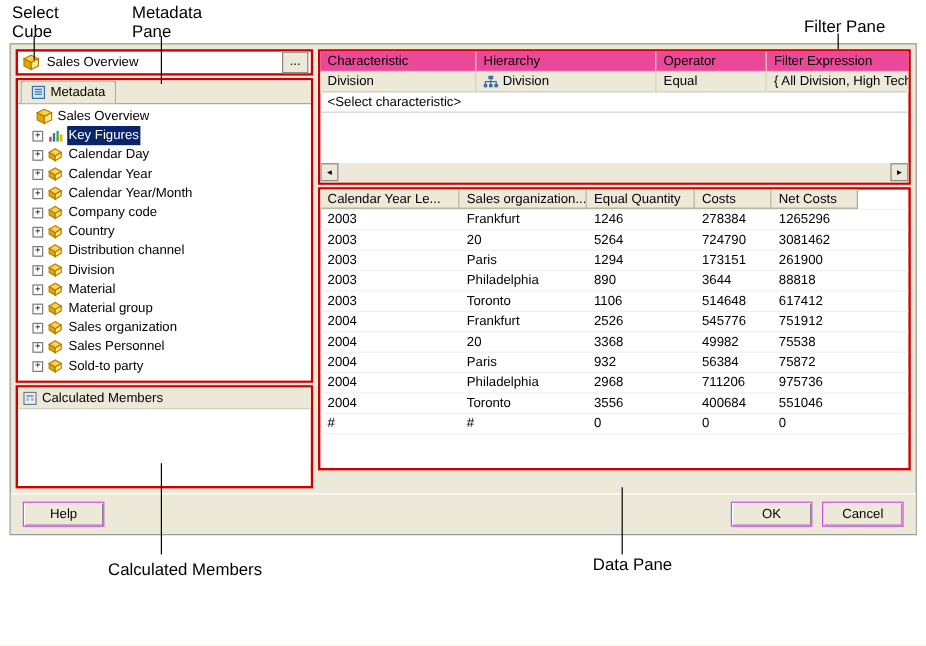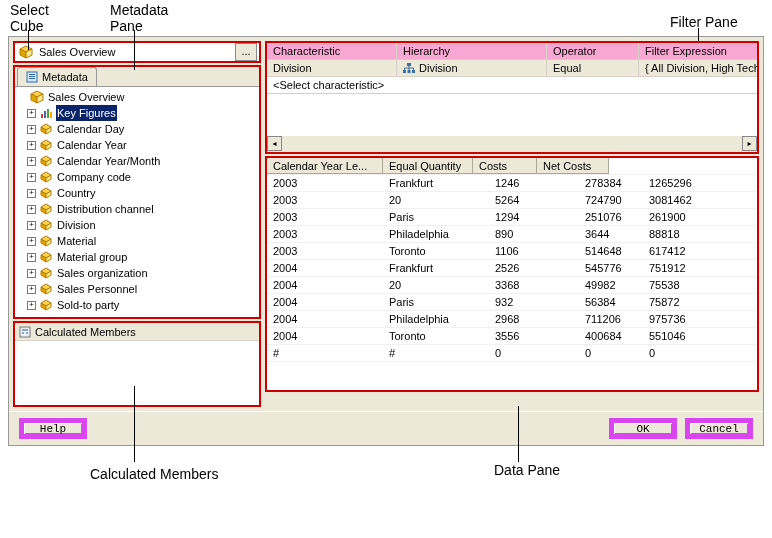--- a/index.html
+++ b/index.html
@@ -52,45 +52,44 @@
   .exp-blank { width: 13px; display:inline-block; }
   .ticon { width: 14px; height: 14px; margin-right: 3px; flex-shrink:0; }
   .tree-label { display:inline-block; padding: 0 1px; }
   .sel { background: #0a246a; color: #fff; }
 
   .calc-pane { background:#fff; height: 86px; }
   .calc-hdr { display:flex; align-items:center; height: 18px; border-bottom:1px solid #d4d0c8; background:#ece9d8; padding-left:4px; gap:4px; }
 
   .filter-grid { background:#fff; position:relative; }
   .f-row { display:flex; height:17px; align-items:center; border-bottom:1px solid #d4d0c8; }
-  .f-hdr { background:#f9a8d4; font-weight:normal; }
+  .f-hdr { background:#ec4899; font-weight:normal; }
   .f-cell { border-right:1px solid #d4d0c8; padding: 0 6px; height:100%; display:flex; align-items:center; overflow:hidden; white-space:nowrap; }
   .f-c1 { width: 130px; }
   .f-c2 { width: 150px; }
   .f-c3 { width: 92px; }
   .f-c4 { flex: 1; border-right:none; }
   .filter-scroll { height: 16px; background:#ece9d8; display:flex; justify-content:space-between; }
   .sb-btn { width: 15px; height: 15px; border: 1px solid #888; background:#ece9d8; display:flex;align-items:center;justify-content:center; font-size:8px; }
 
   .data-grid { background:#fff; position:relative; min-height: 236px; }
   .d-row { display:flex; height:17px; border-bottom:1px solid #f0f0f0; }
   .d-hdr .d-cell { background:#ece9d8; border-right:1px solid #aca899; border-bottom:1px solid #aca899; }
   .d-cell { padding: 0 6px; display:flex; align-items:center; overflow:hidden; white-space:nowrap; }
   .dc0 { width: 116px; }
   .dc1 { width: 106px; }
   .dc2 { width: 90px; }
   .dc3 { width: 64px; }
   .dc4 { width: 72px; }
 
   .btn-bar { display:flex; padding: 6px 10px; background:#ece9d8; border-top:1px solid #fff; }
   .btn {
-    min-width: 68px; height: 21px; border: 5px solid #d946ef; background:#ece9d8;
+    min-width: 68px; height: 21px; border: 1px solid #d946ef; background:#ece9d8;
     display:inline-flex; align-items:center; justify-content:center;
     box-shadow: inset 1px 1px 0 #fff, inset -1px -1px 0 #888;
-    font-family: Liberation Mono, monospace;
   }
   .btn + .btn { margin-left: 8px; }
 
   .bottom-anno { position: relative; height: 36px; }
 
   svg { display:block; }
 </style>
 </head>
 <body>
 
@@ -343,20 +342,21 @@
           <div style="height:42px;"></div>
           <div class="filter-scroll">
             <span class="sb-btn">◂</span>
             <span class="sb-btn">▸</span>
           </div>
         </div>
 
         <div class="pane data-grid" id="data-grid">
             <div class="d-row d-hdr">
               <div class="d-cell dc0">Calendar Year Le...</div>
+              <div class="d-cell dc1">Sales organization...</div>
               <div class="d-cell dc2">Equal Quantity</div>
               <div class="d-cell dc3">Costs</div>
               <div class="d-cell dc4">Net Costs</div>
             </div>
             <div class="d-row">
               <div class="d-cell dc0">2003</div>
               <div class="d-cell dc1">Frankfurt</div>
               <div class="d-cell dc2">1246</div>
               <div class="d-cell dc3">278384</div>
               <div class="d-cell dc4">1265296</div>
@@ -365,21 +365,21 @@
               <div class="d-cell dc0">2003</div>
               <div class="d-cell dc1">20</div>
               <div class="d-cell dc2">5264</div>
               <div class="d-cell dc3">724790</div>
               <div class="d-cell dc4">3081462</div>
             </div>
             <div class="d-row">
               <div class="d-cell dc0">2003</div>
               <div class="d-cell dc1">Paris</div>
               <div class="d-cell dc2">1294</div>
-              <div class="d-cell dc3">251076</div>
+              <div class="d-cell dc3">173151</div>
               <div class="d-cell dc4">261900</div>
             </div>
             <div class="d-row">
               <div class="d-cell dc0">2003</div>
               <div class="d-cell dc1">Philadelphia</div>
               <div class="d-cell dc2">890</div>
               <div class="d-cell dc3">3644</div>
               <div class="d-cell dc4">88818</div>
             </div>
             <div class="d-row">

